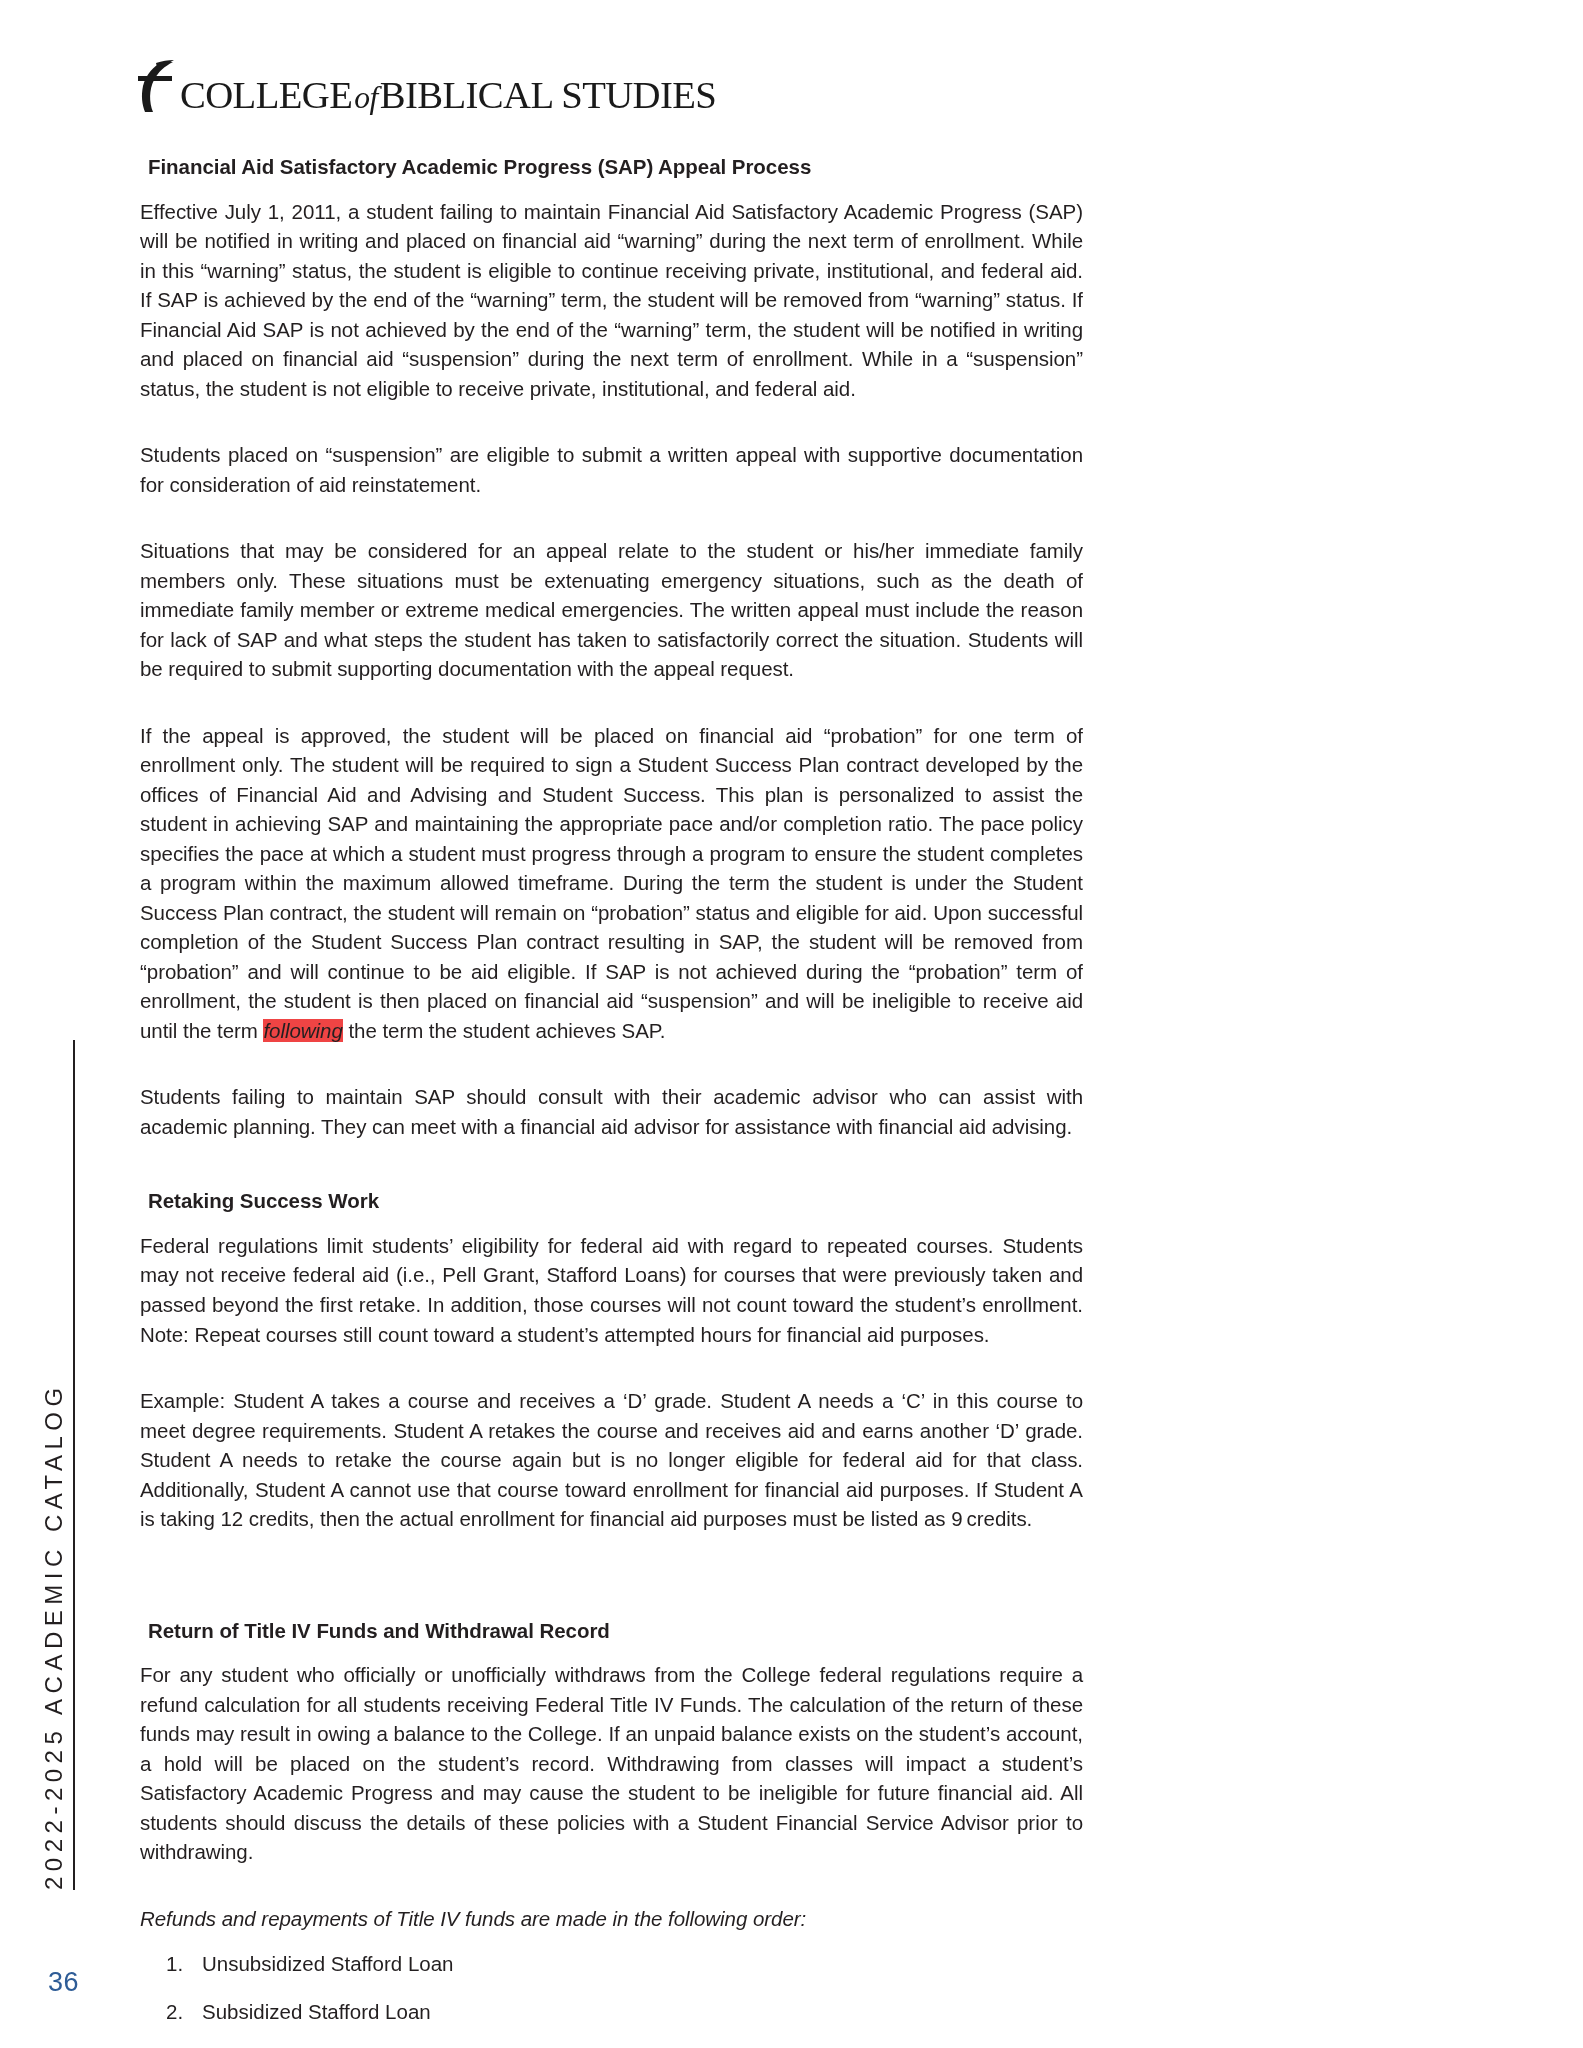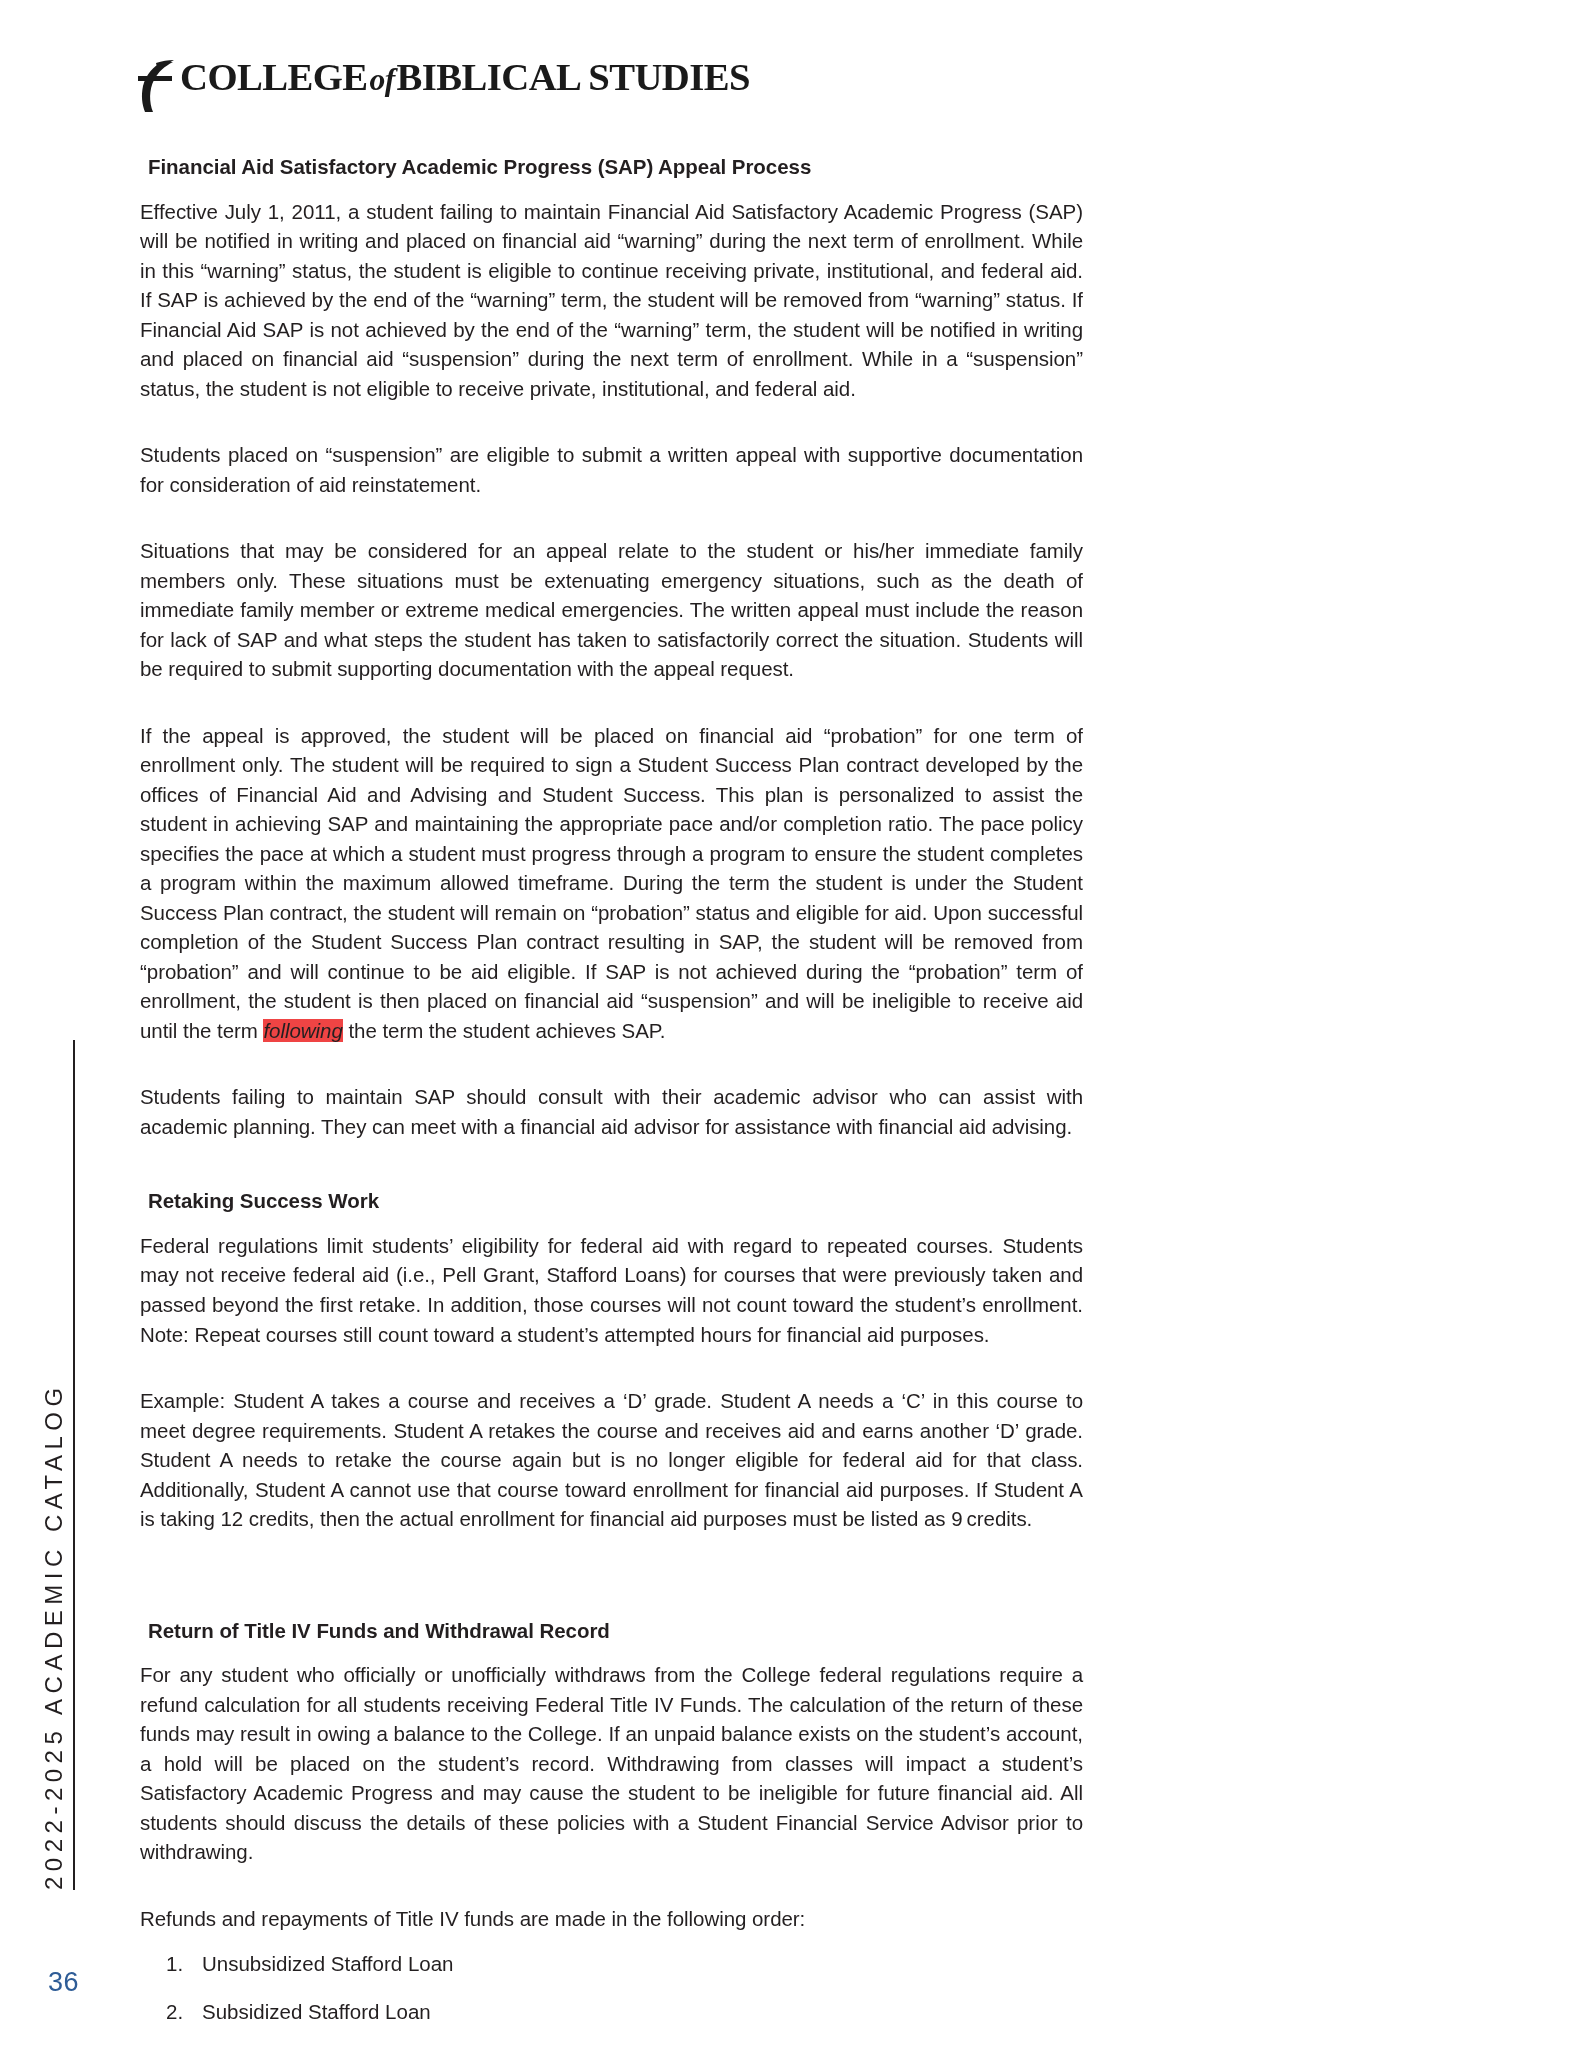--- a/index.html
+++ b/index.html
@@ -23,21 +23,21 @@
     background: #fff;
   }
 
   
   .logo-block {
     position: absolute;
     left: 132px;
     top: 58px;
     height: 56px;
     display: flex;
-    font-weight: bold;
+    align-items: flex-end;
   }
   .logo-mark {
     width: 46px;
     height: 56px;
     position: relative;
     margin-right: 2px;
     flex: none;
   }
   .logo-mark svg { display: block; }
   .logo-text {
@@ -114,21 +114,21 @@
   }
   .content p {
     font-size: 20.5px;
     line-height: 1.44;
     margin: 7px;
     text-align: justify;
     text-justify: inter-word;
     color: #231f20;
     letter-spacing: -0.05px;
   }
-  .content p.tight { text-align: justify; }
+  .content p.tight { text-align: justify; font-style: italic; }
   .gap-md { height: 23px; }
   .gap-lg { height: 60px; }
 
   em.hl {
     font-style: italic;
     background: #ef4444;
   }
 
   
   ol.ordered {

